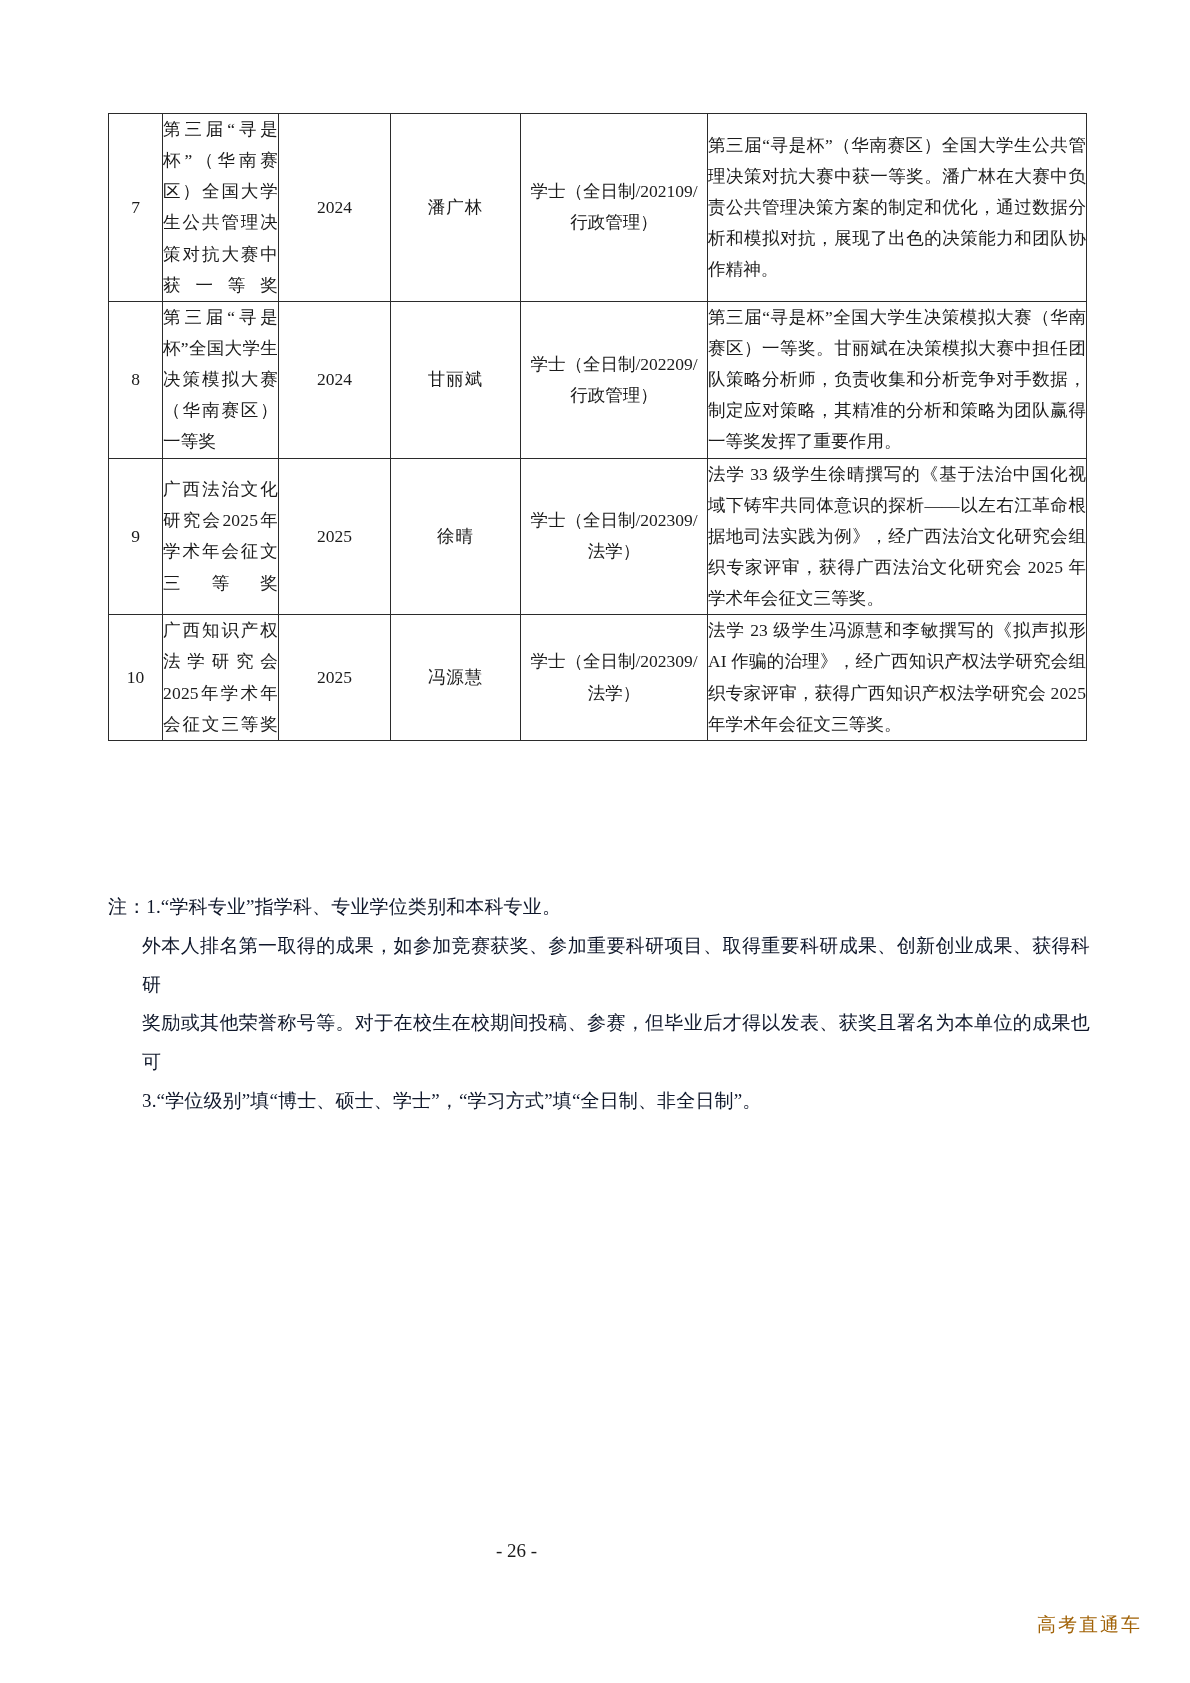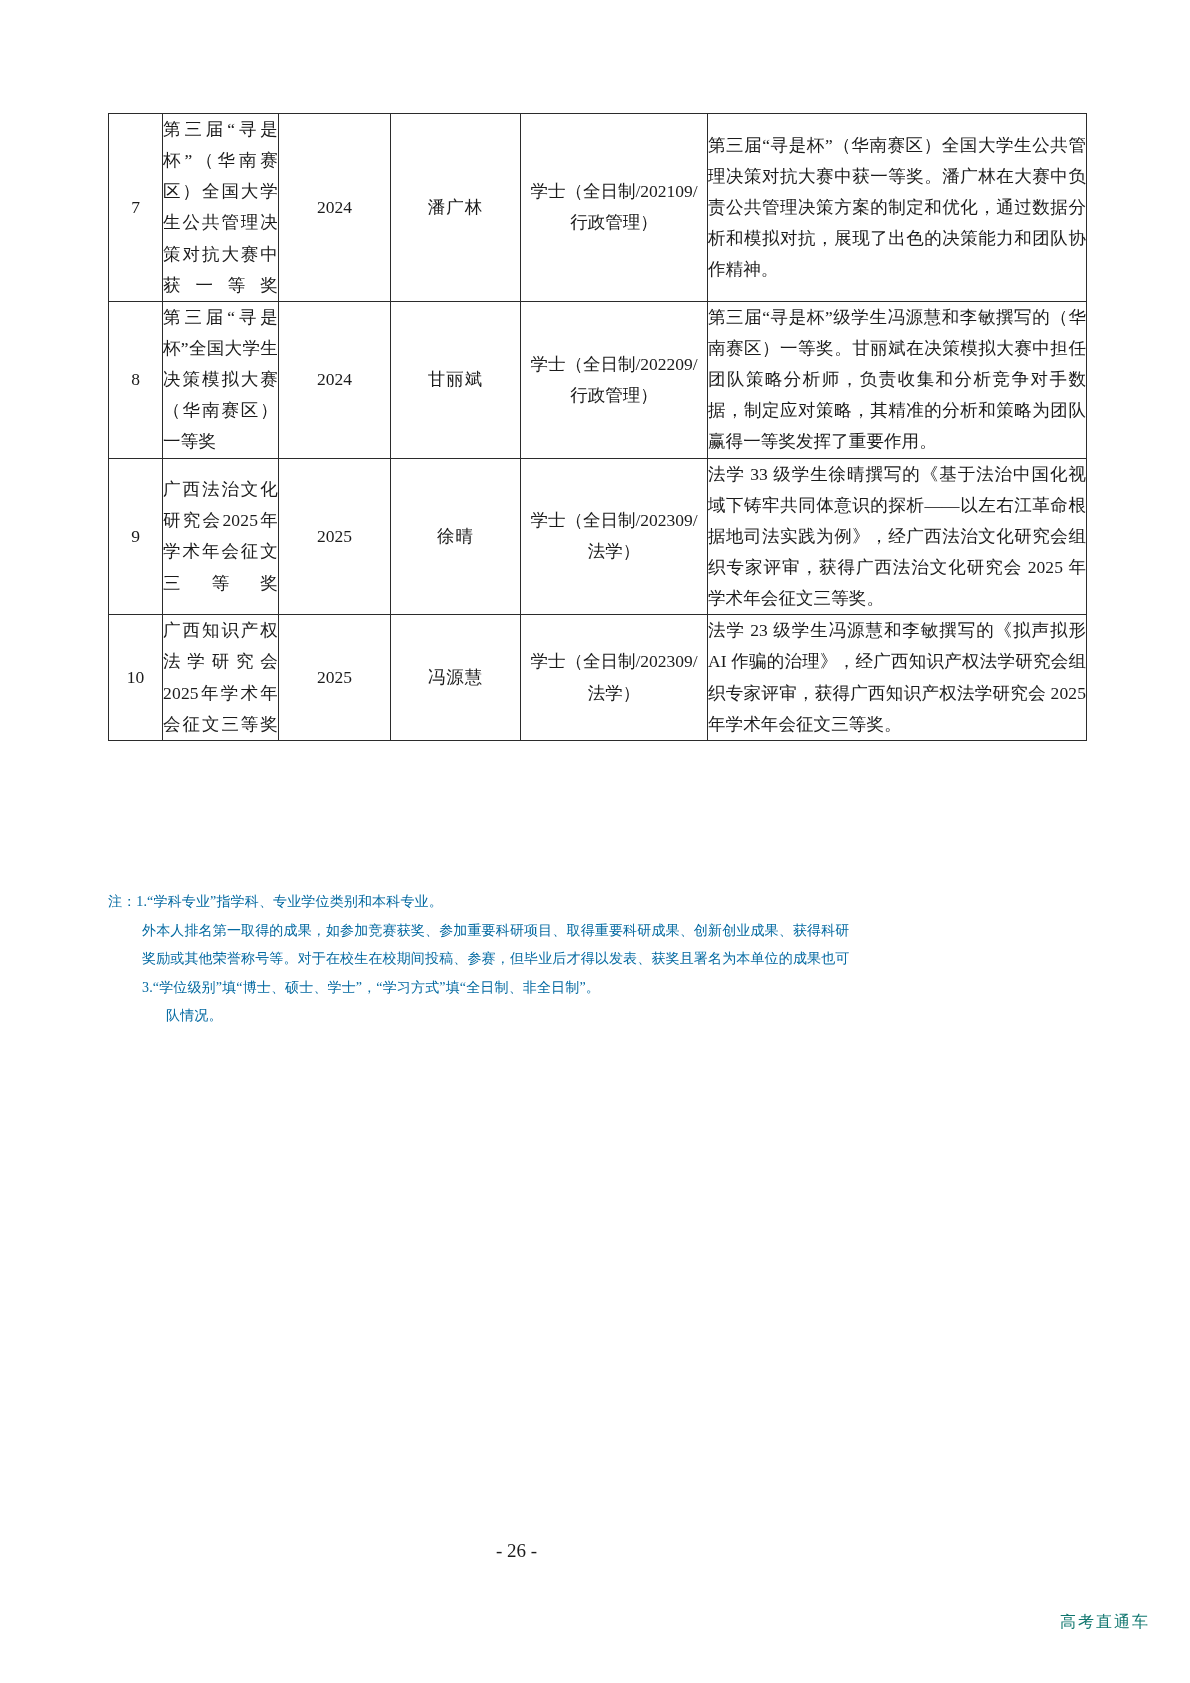--- a/index.html
+++ b/index.html
@@ -86,23 +86,23 @@
     font-size: 17.5px;
     letter-spacing: 0.1px;
   }
 
   
   .notes {
     position: absolute;
     left: 108px;
     top: 888px;
     width: 982px;
-    font-size: 14px;
+    font-size: 19px;
     line-height: 2.04;
-    color: #0369a1;
+    color: #0f172a;
   }
   .note-line {
     text-align: justify;
     letter-spacing: 0.15px;
   }
   .note-1 { text-indent: 0; }
   .note-indent {
     padding-left: 34px;
     text-indent: 0;
   }
@@ -118,24 +118,24 @@
     width: 1033px;
     text-align: center;
     font-size: 19px;
     color: #1b1b1b;
     font-family: "Liberation Serif", serif;
   }
 
   
   .watermark {
     position: absolute;
-    right: 40px;
+    right: 48px;
     top: 1612px;
-    font-size: 16px;
-    color: #0f766e;
+    font-size: 19px;
+    color: #a16207;
     letter-spacing: 2px;
     font-family: "Liberation Sans", sans-serif;
     user-select: none;
   }
 </style>
 </head>
 <body>
 
 <div class="page">
 
@@ -162,21 +162,21 @@
       </tr>
       <tr>
         <td class="cell-no">8</td>
         <td class="cell-name lastline-left">第三届“寻是杯”全国大学生决策模拟大赛（华南赛区）一等奖</td>
         <td class="cell-year">2024</td>
         <td class="cell-person">甘丽斌</td>
         <td class="cell-degree">
           <span>学士（全日制/202209/</span><br>
           <span>行政管理）</span>
         </td>
-        <td class="cell-desc">第三届“寻是杯”级学生冯源慧和李敏撰写的（华南赛区）一等奖。甘丽斌在决策模拟大赛中担任团队策略分析师，负责收集和分析竞争对手数据，制定应对策略，其精准的分析和策略为团队赢得一等奖发挥了重要作用。</td>
+        <td class="cell-desc">第三届“寻是杯”全国大学生决策模拟大赛（华南赛区）一等奖。甘丽斌在决策模拟大赛中担任团队策略分析师，负责收集和分析竞争对手数据，制定应对策略，其精准的分析和策略为团队赢得一等奖发挥了重要作用。</td>
       </tr>
       <tr>
         <td class="cell-no">9</td>
         <td class="cell-name">广西法治文化研究会2025年学术年会征文三等奖</td>
         <td class="cell-year">2025</td>
         <td class="cell-person">徐晴</td>
         <td class="cell-degree">
           <span>学士（全日制/202309/</span><br>
           <span>法学）</span>
         </td>
@@ -194,20 +194,19 @@
         <td class="cell-desc">法学 23 级学生冯源慧和李敏撰写的《拟声拟形 AI 作骗的治理》，经广西知识产权法学研究会组织专家评审，获得广西知识产权法学研究会 2025 年学术年会征文三等奖。</td>
       </tr>
     </tbody>
   </table>
 
   <div class="notes">
     <div class="note-line note-1"><span>注：</span><span>1.“学科专业”指学科、专业学位类别和本科专业。</span></div>
     <div class="note-line note-cont">外本人排名第一取得的成果，如参加竞赛获奖、参加重要科研项目、取得重要科研成果、创新创业成果、获得科研</div>
     <div class="note-line note-cont">奖励或其他荣誉称号等。对于在校生在校期间投稿、参赛，但毕业后才得以发表、获奖且署名为本单位的成果也可</div>
     <div class="note-line note-indent">3.“学位级别”填“博士、硕士、学士”，“学习方式”填“全日制、非全日制”。</div>
-    <div class="note-line note-cont" style="padding-left:58px">队情况。</div>
   </div>
 
   <div class="page-number">- 26 -</div>
 
   <div class="watermark">高考直通车</div>
 
 </div>
 
 </body></html>

